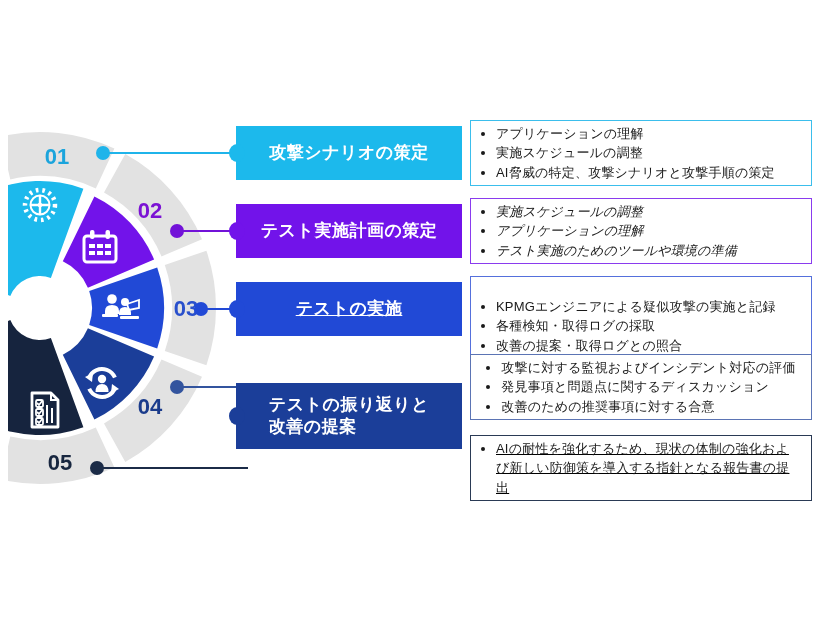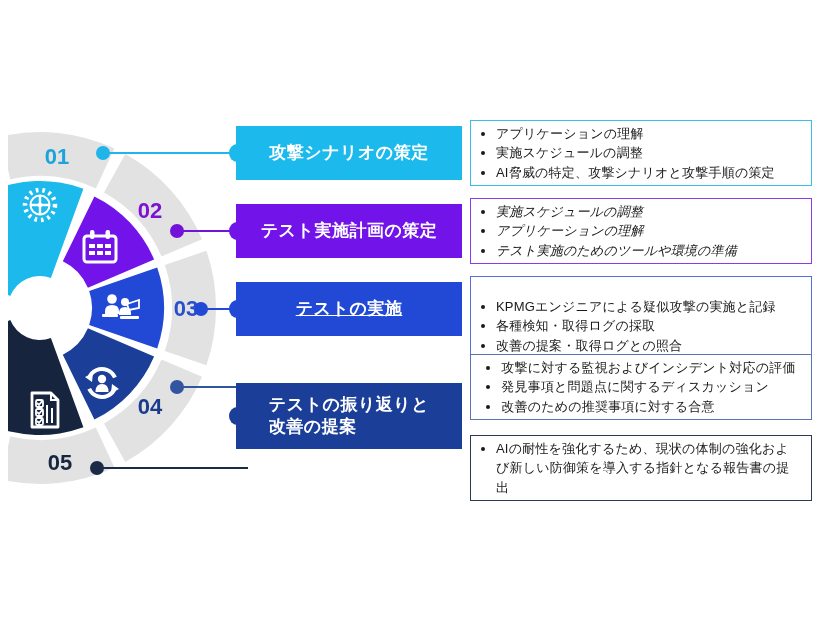--- a/index.html
+++ b/index.html
@@ -148,18 +148,18 @@
 改善の提案</span>
   </div>
   <div class="detail-box" style="top: 354px; height: 66px; border-color: rgb(91, 116, 180); justify-content: center;">
     <ul>
       <li>攻撃に対する監視およびインシデント対応の評価</li>
       <li>発見事項と問題点に関するディスカッション</li>
       <li>改善のための推奨事項に対する合意</li>
     </ul>
   </div>
 
-  <div class="detail-box" style="top: 435px; height: 66px; border-color: rgb(42, 58, 85);">
+  <div class="detail-box" style="top: 435px; height: 66px; border-color: rgb(42, 58, 85); text-decoration: underline;">
     <ul>
       <li>AIの耐性を強化するため、現状の体制の強化および新しい防御策を導入する指針となる報告書の提出</li>
     </ul>
   </div>
 </div>
 
 </body></html>

